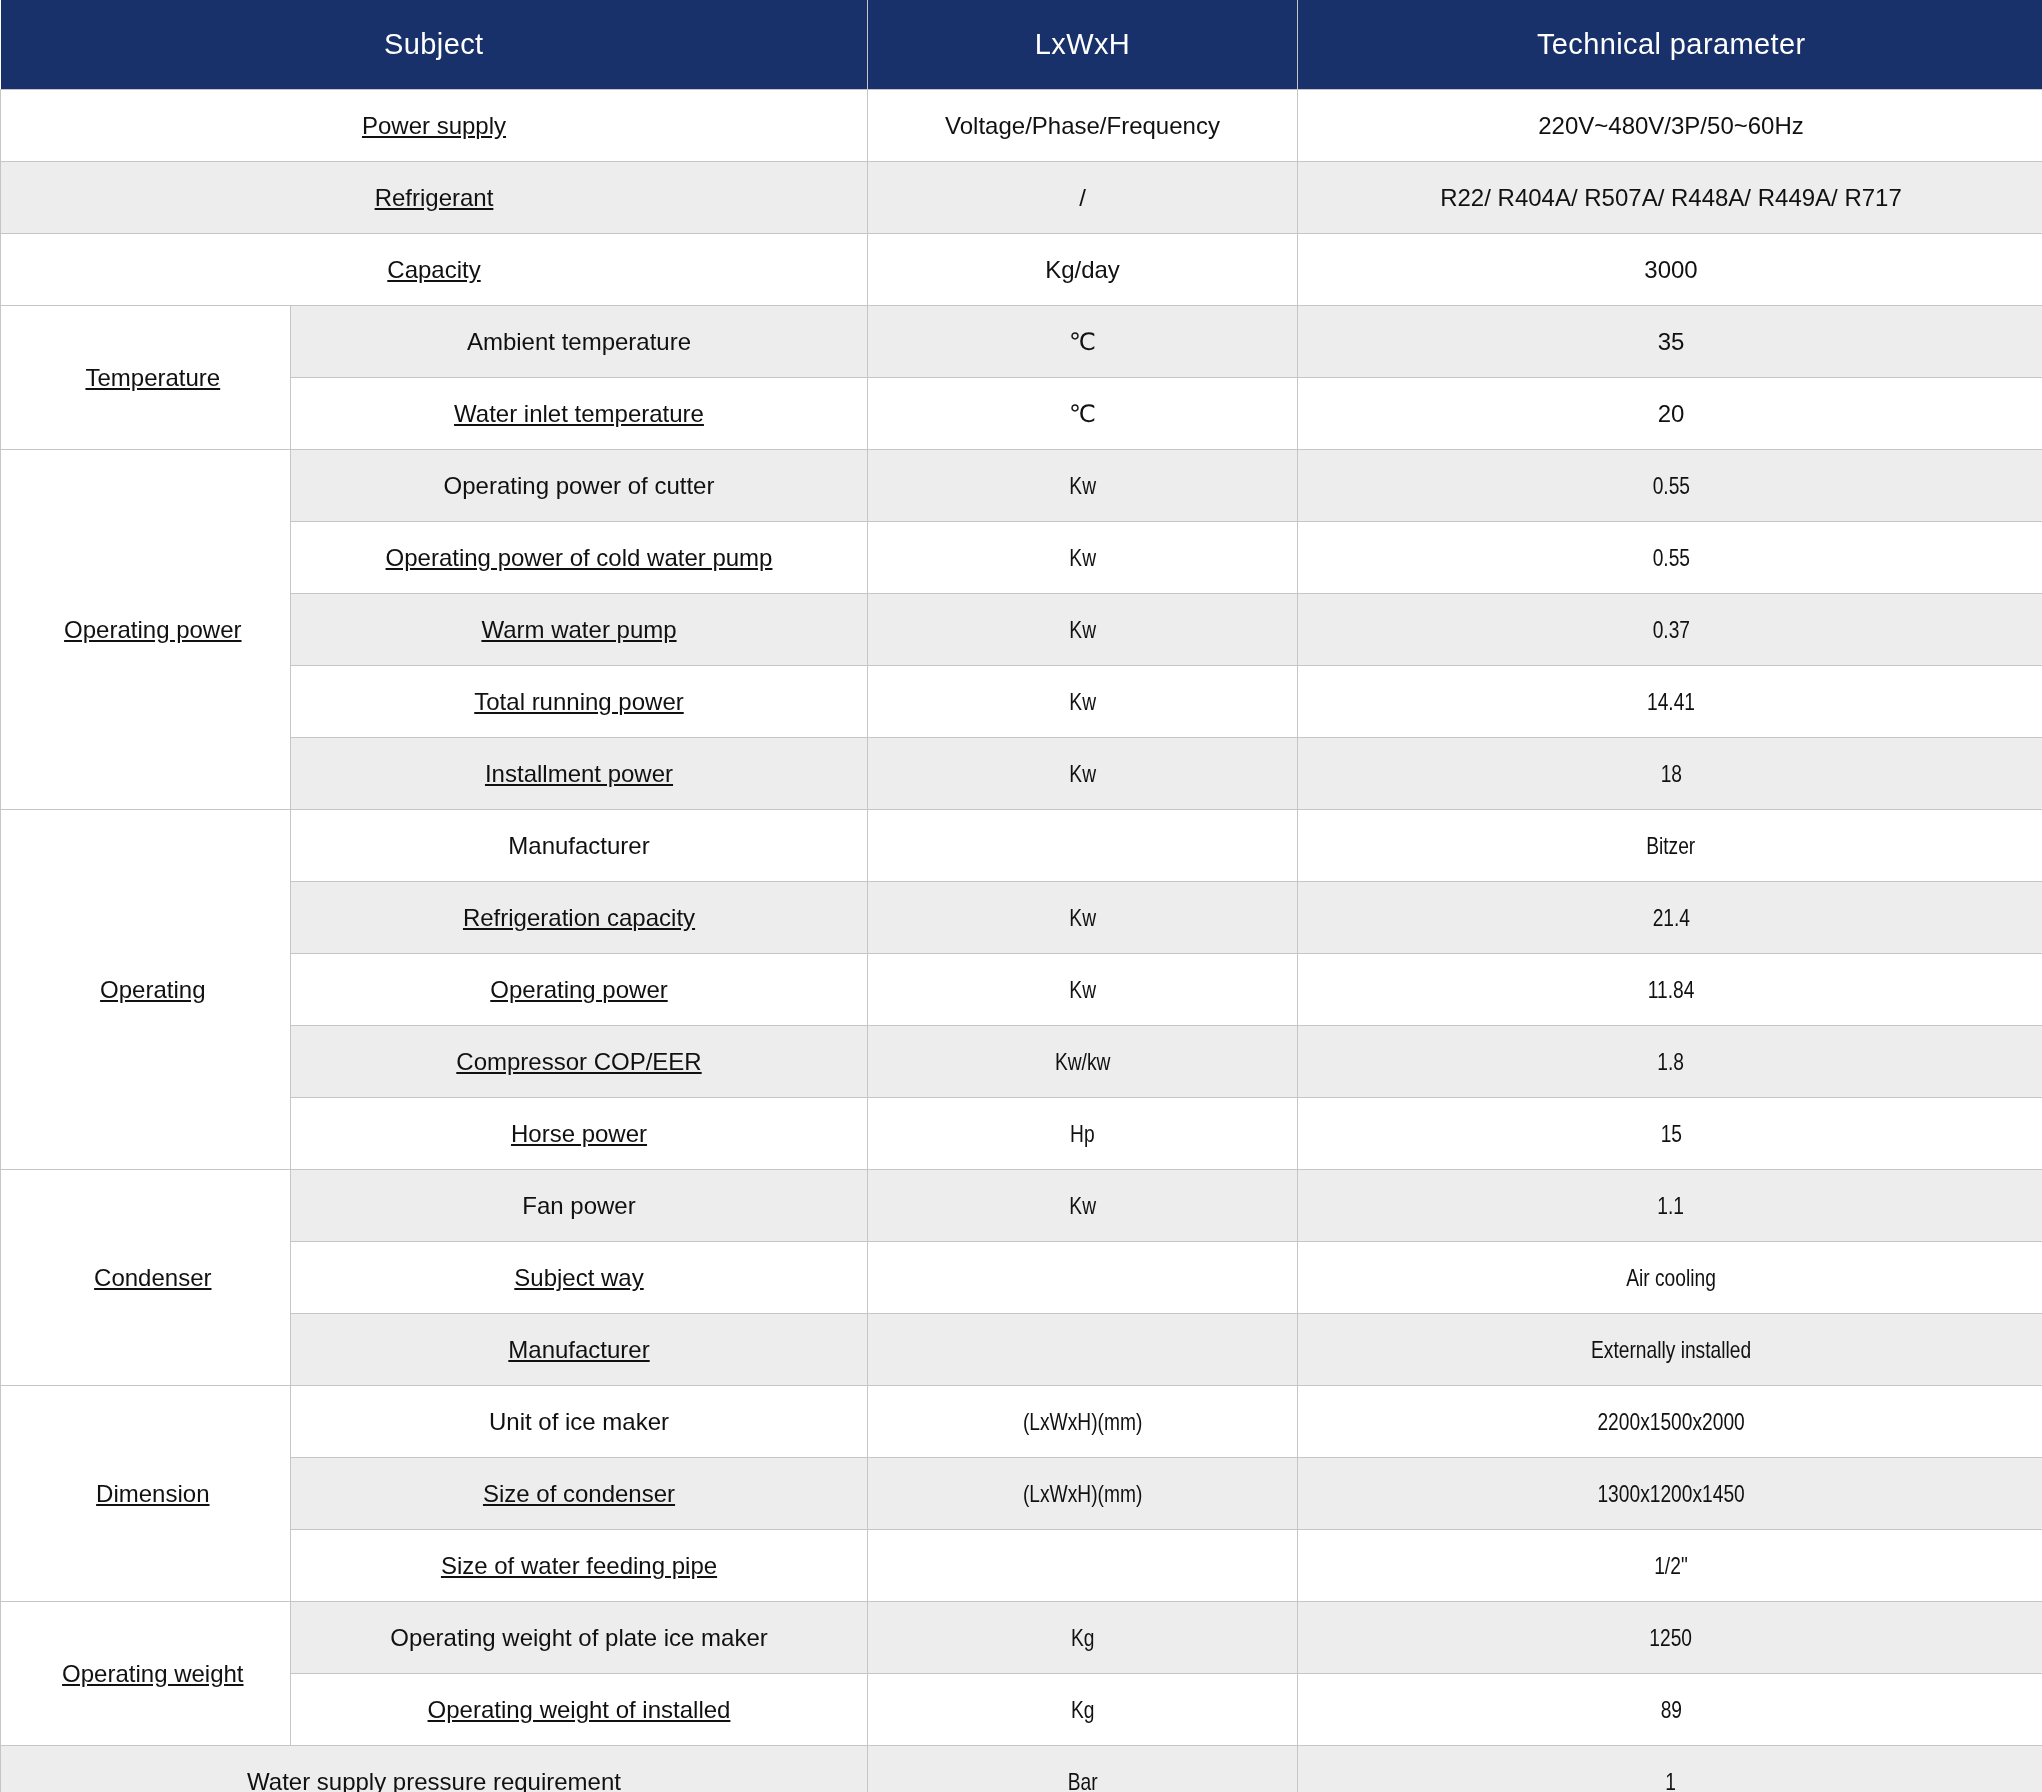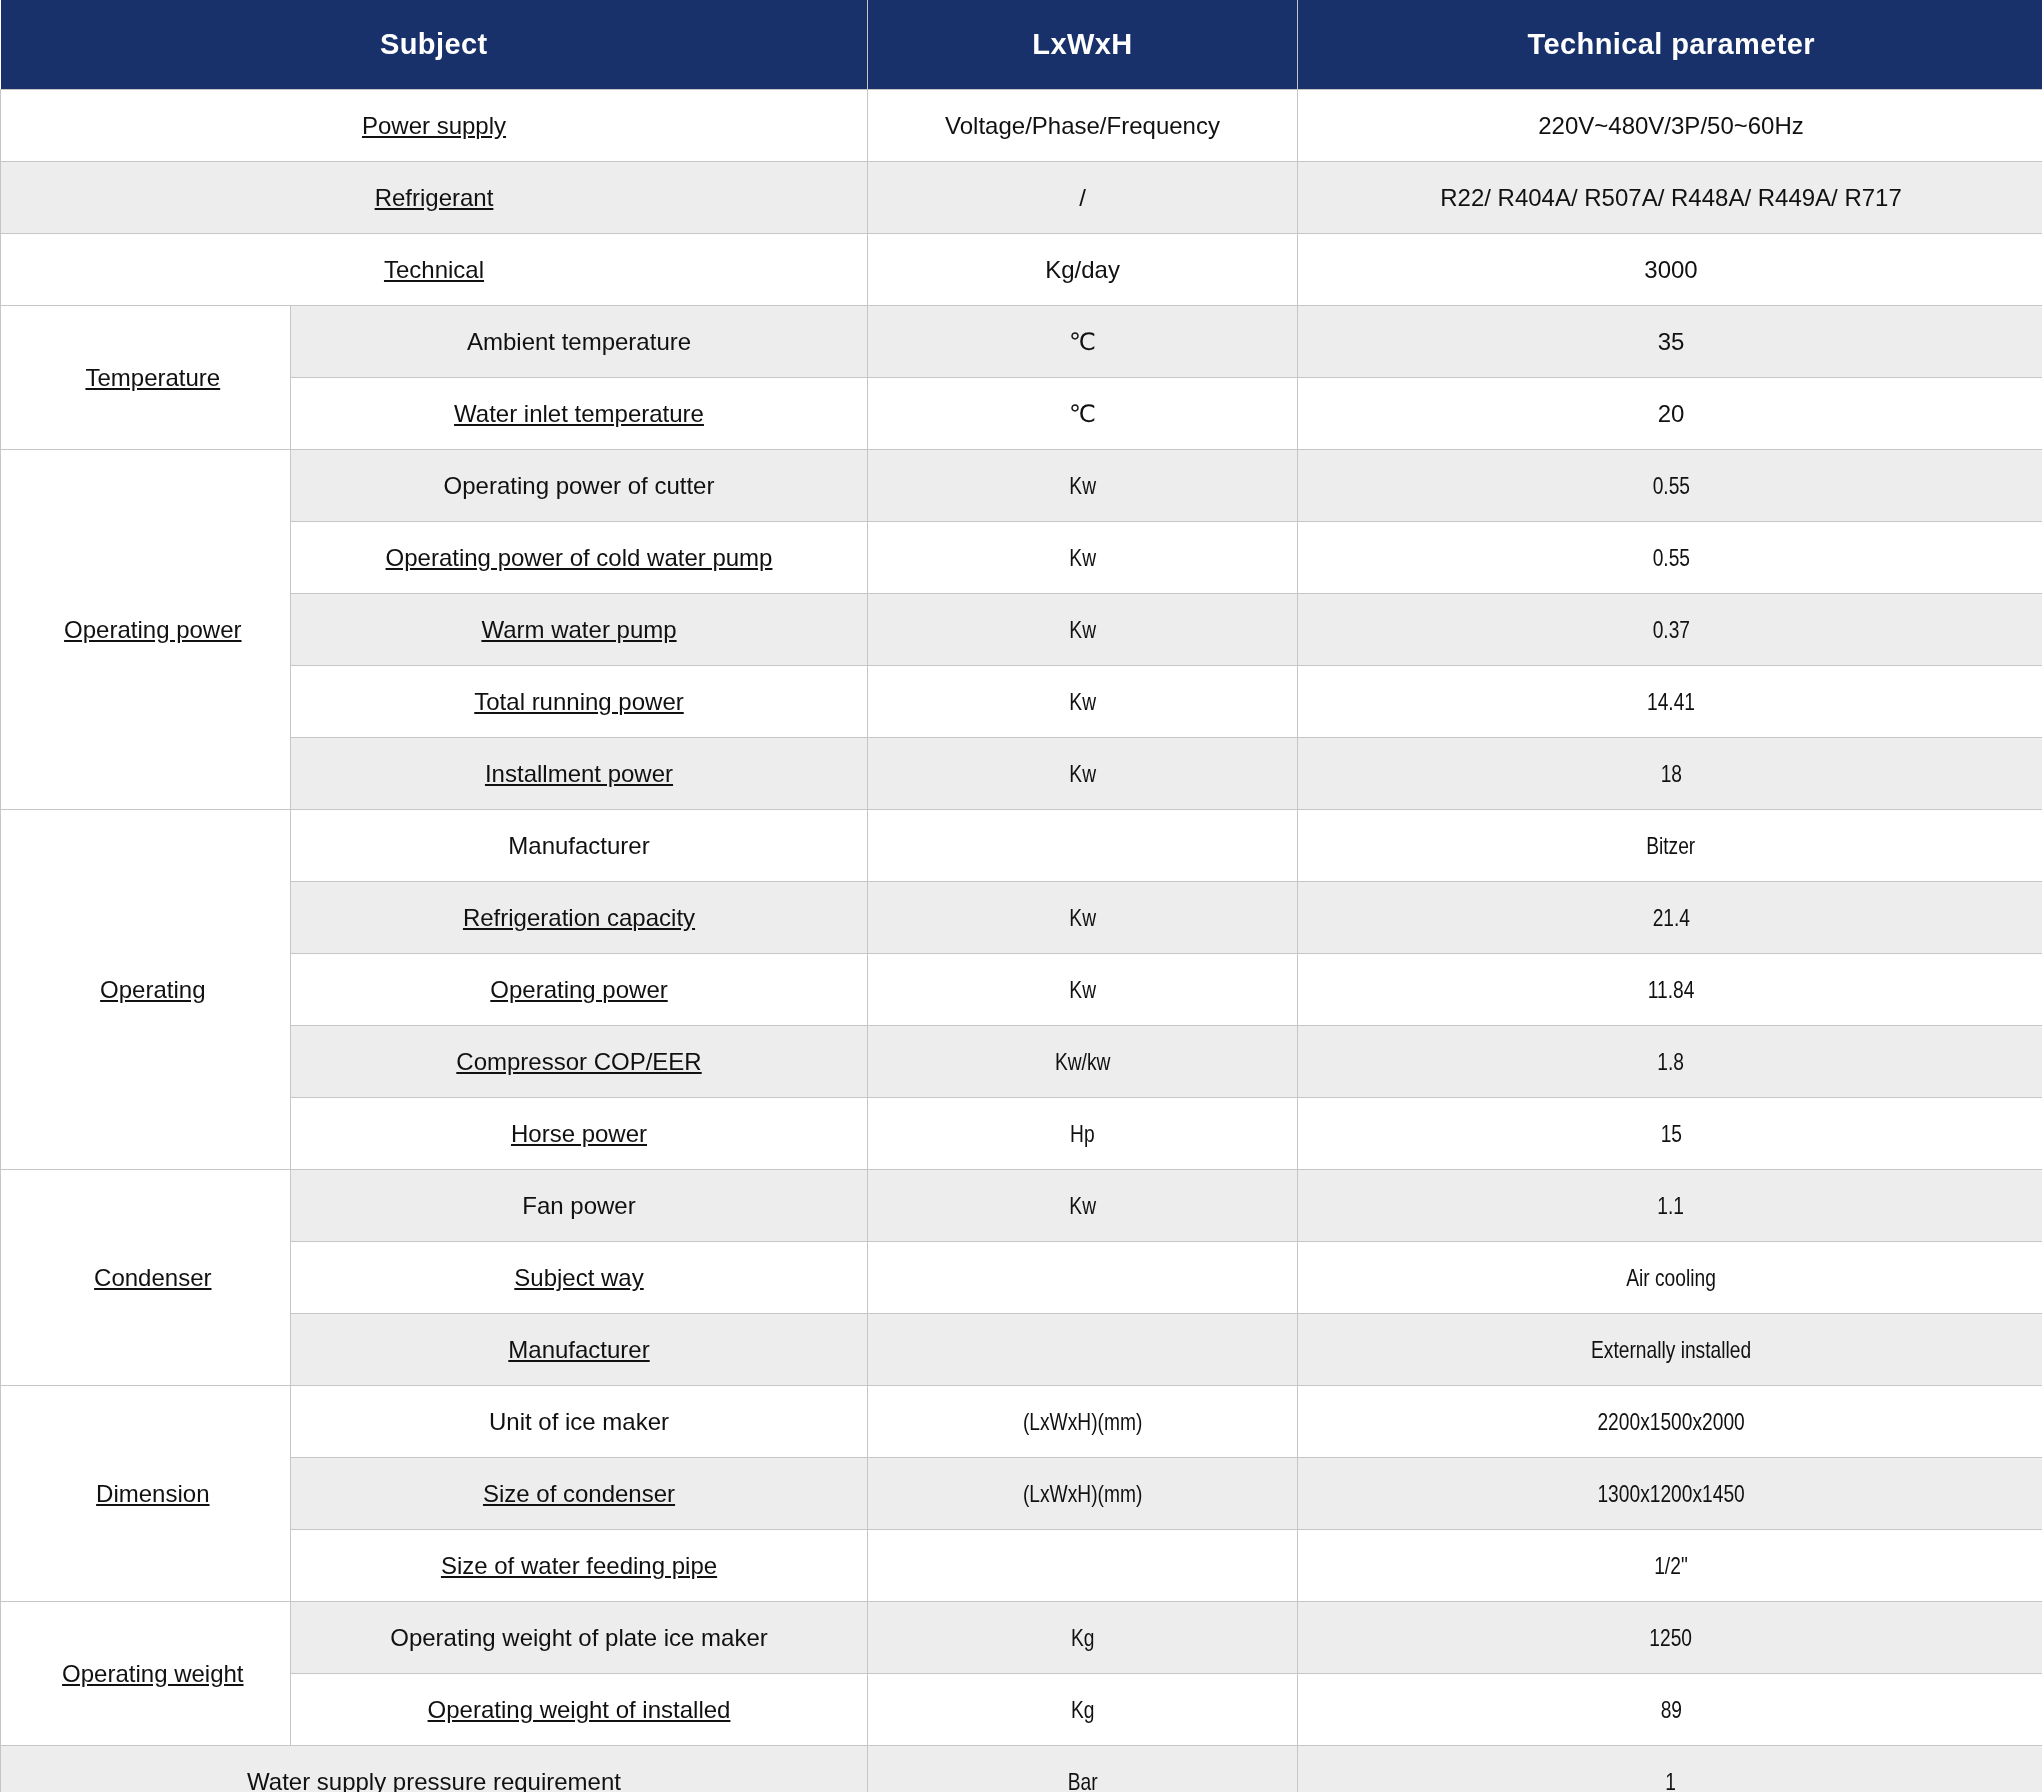--- a/index.html
+++ b/index.html
@@ -14,21 +14,21 @@
   table.spec {
     border-collapse: collapse;
     table-layout: fixed;
     width: 2043px;
     color: #111111;
   }
   table.spec th {
     background: #18316B;
     color: #ffffff;
     font-size: 29px;
-    font-weight: bold;
+    font-weight: normal;
     height: 87px;
     text-align: center;
     vertical-align: middle;
     border-left: 1.6px solid #C6C6C6;
     letter-spacing: 0.4px;
   }
   table.spec th:first-child { border-left: none; }
   table.spec td {
     border: 1.6px solid #C6C6C6;
     height: 71px;
@@ -75,21 +75,21 @@
       <td class="sub" colspan="2">Power supply</td>
       <td class="unit"><span>Voltage/Phase/Frequency</span></td>
       <td class="val"><span>220V~480V/3P/50~60Hz</span></td>
     </tr>
     <tr>
       <td class="sub" colspan="2">Refrigerant</td>
       <td class="unit"><span>/</span></td>
       <td class="val"><span>R22/ R404A/ R507A/ R448A/ R449A/ R717</span></td>
     </tr>
     <tr>
-      <td class="sub" colspan="2">Technical</td>
+      <td class="sub" colspan="2">Capacity</td>
       <td class="unit"><span>Kg/day</span></td>
       <td class="val"><span>3000</span></td>
     </tr>
     <tr>
       <td class="gc" rowspan="2">Temperature</td>
       <td class="sub">Ambient temperature</td>
       <td class="unit"><span>℃</span></td>
       <td class="val"><span>35</span></td>
     </tr>
     <tr>

